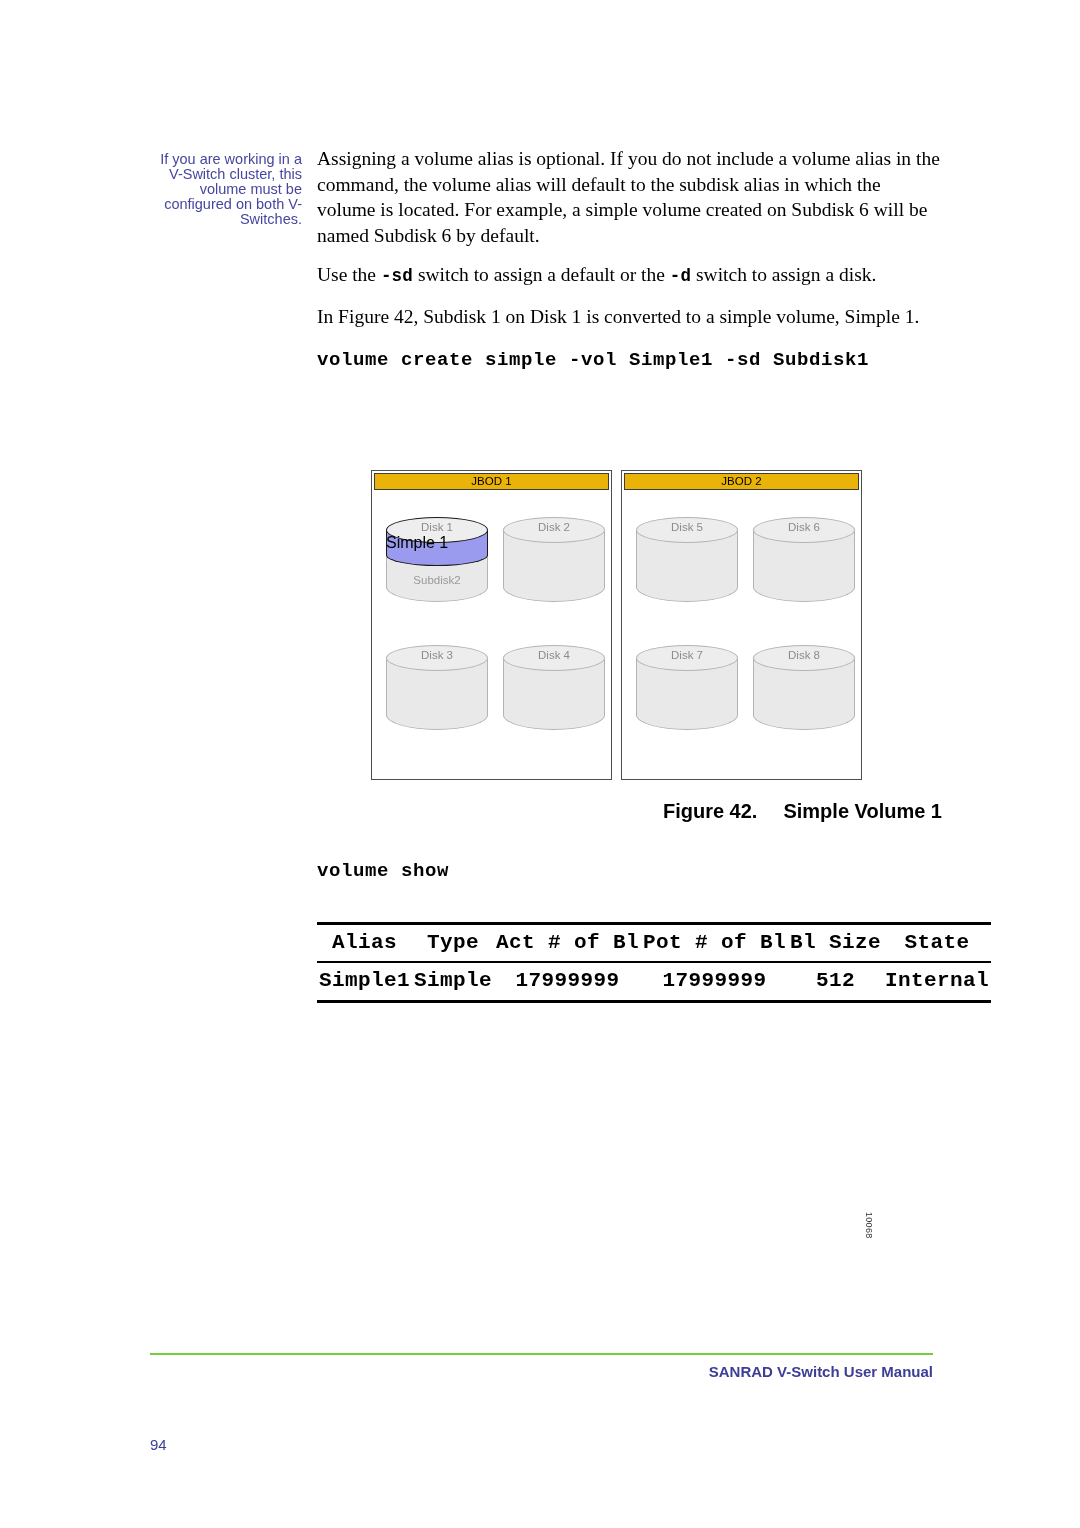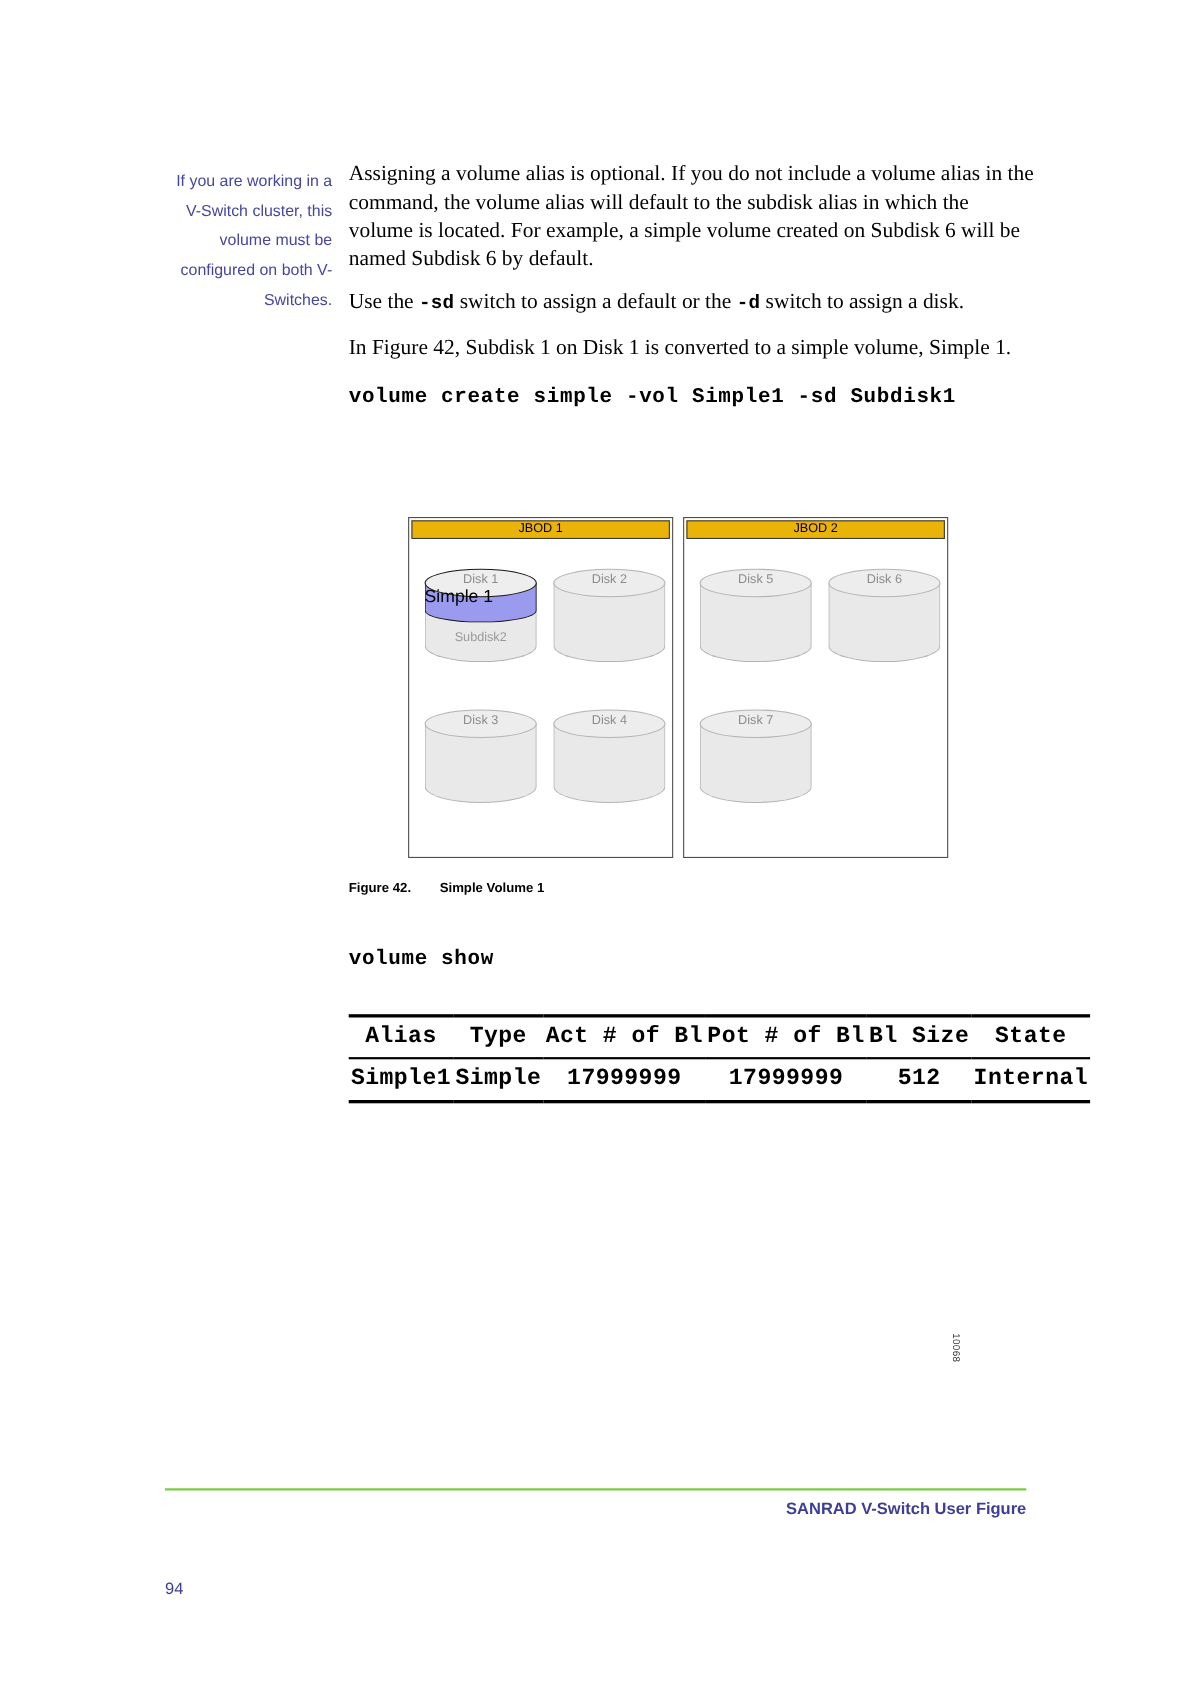--- a/index.html
+++ b/index.html
@@ -18,21 +18,21 @@
 
   
   #margin-note {
     position: absolute;
     left: 150px;
     top: 152px;
     width: 152px;
     text-align: right;
     font-family: "Liberation Sans", sans-serif;
     font-size: 14.5px;
-    line-height: 27px;
+    line-height: 15px;
     color: #4646a0;
   }
 
   
   #main-col {
     position: absolute;
     left: 317px;
     top: 146px;
     width: 625px;
   }
@@ -208,23 +208,23 @@
     color: #333;
     writing-mode: vertical-rl;
     letter-spacing: 0.3px;
   }
 
   #figure-caption {
     position: absolute;
     left: 317px;
     top: 800px;
     width: 625px;
-    text-align: left;
-    font-family: "Liberation Sans", sans-serif;
-    font-size: 12px;
+    text-align: right;
+    font-family: "Liberation Sans", sans-serif;
+    font-size: 20px;
     font-weight: bold;
   }
   #figure-caption .cap-num { margin-right: 26px; }
 
   
   #lower-col {
     position: absolute;
     left: 317px;
     top: 840px;
     width: 625px;
@@ -375,20 +375,27 @@
       </div>
 
       <div class="disk r1 c0">
         <div class="cyl">
           <div class="cyl-body"></div>
           <div class="cyl-top"></div>
         </div>
         <div class="cyl-label">Disk 7</div>
       </div>
 
+      <div class="disk r1 c1">
+        <div class="cyl">
+          <div class="cyl-body"></div>
+          <div class="cyl-top"></div>
+        </div>
+        <div class="cyl-label">Disk 8</div>
+      </div>
 
     </div>
   </div>
 
   <div id="figure-id">10068</div>
 </div>
 
 <div id="figure-caption"><span class="cap-num">Figure 42.</span><span>Simple Volume 1</span></div>
 
 <div id="lower-col">
@@ -413,13 +420,13 @@
       <td>17999999</td>
       <td>17999999</td>
       <td>512</td>
       <td>Internal</td>
     </tr>
   </tbody>
 </table>
 
 <div id="footer-rule"></div>
 <div id="page-number">94</div>
-<div id="footer-title">SANRAD V-Switch  User Figure</div>
+<div id="footer-title">SANRAD V-Switch  User Manual</div>
 
 </body></html>

